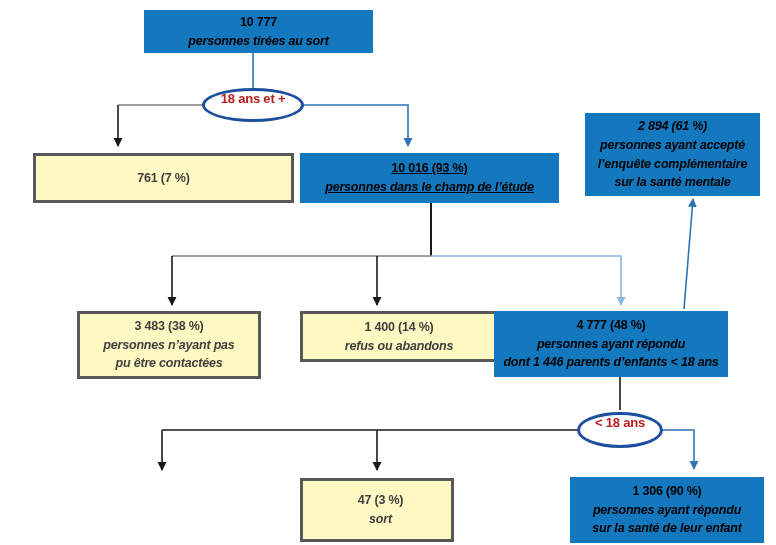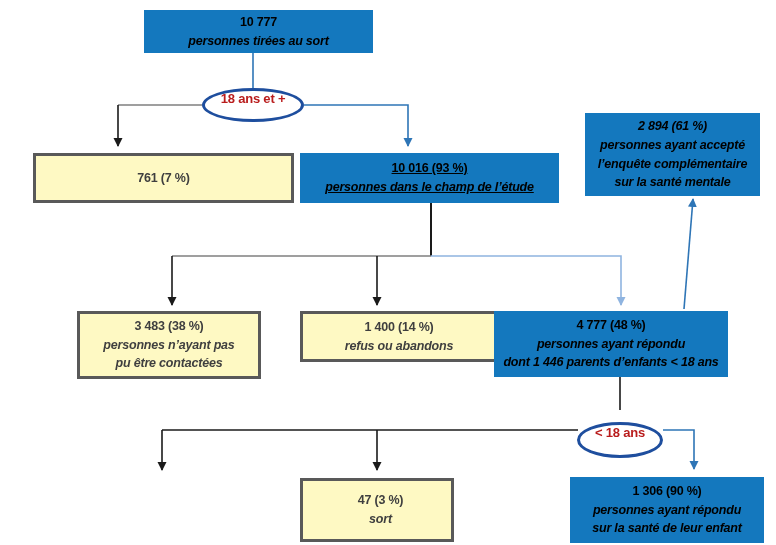--- a/index.html
+++ b/index.html
@@ -117,21 +117,21 @@
     <div class="ln">1 400 (14 %)</div>
     <div class="ln it">refus ou abandons</div>
   </div>
 
   <div class="box blue" style="left:494px;top:311px;width:234px;height:66px;">
     <div class="ln">4 777 (48 %)</div>
     <div class="ln it">personnes ayant répondu</div>
     <div class="ln it">dont 1 446 parents d’enfants &lt; 18 ans</div>
   </div>
 
-  <div class="ellipse" style="left:577px;top:422px;width:86px;height:36px;">
+  <div class="ellipse" style="left:577px;top:412px;width:86px;height:36px;">
     <span>&lt; 18 ans</span>
   </div>
 
 
   <div class="box white" style="left:300px;top:478px;width:154px;height:64px;padding-left:7px;">
     <div class="ln">47 (3 %)</div>
     <div class="ln it">sort</div>
   </div>
 
   <div class="box blue" style="left:570px;top:477px;width:194px;height:66px;">

